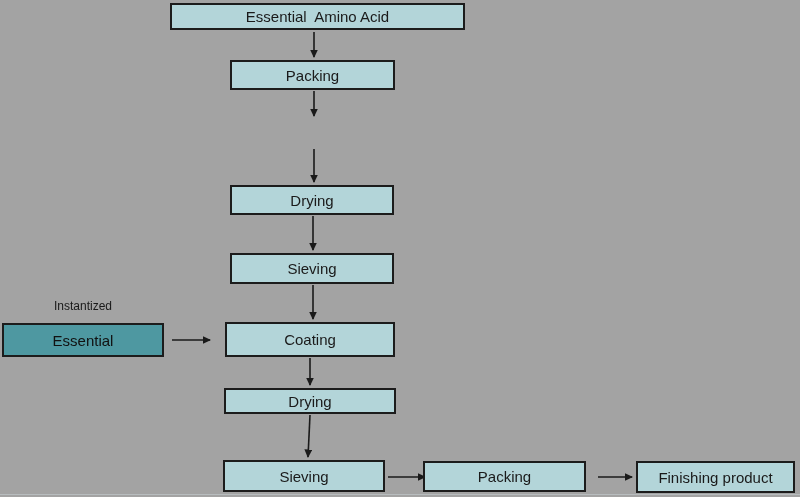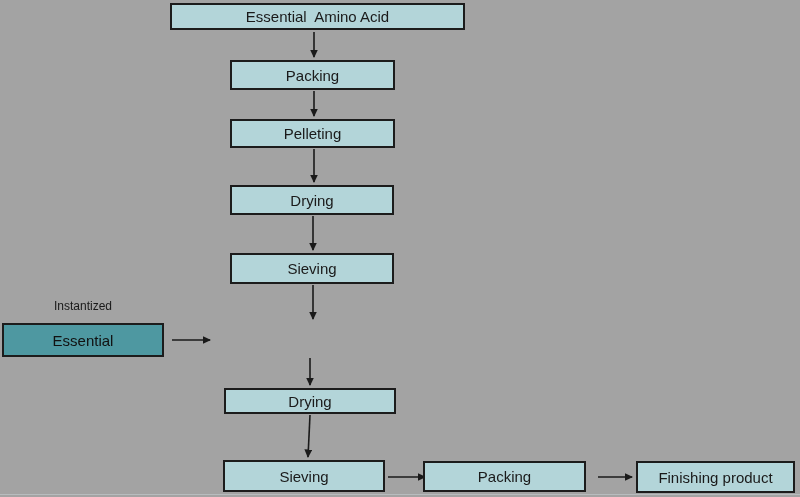--- a/index.html
+++ b/index.html
@@ -91,26 +91,26 @@
     <line x1="313" y1="285" x2="313" y2="319" marker-end="url(#ah)"></line>
     <line x1="310" y1="358" x2="310" y2="385" marker-end="url(#ah)"></line>
     <line x1="310" y1="415" x2="308" y2="457" marker-end="url(#ah)"></line>
     <line x1="172" y1="340" x2="210" y2="340" marker-end="url(#ah)"></line>
     <line x1="388" y1="477" x2="425" y2="477" marker-end="url(#ah)"></line>
     <line x1="598" y1="477" x2="632" y2="477" marker-end="url(#ah)"></line>
   </svg>
 
   <div class="node" id="n-essential">Essential  Amino Acid</div>
   <div class="node" id="n-mixing">Packing</div>
-  <div class="node" id="n-pelleting">Pelleting</div>
   <div class="node" id="n-drying1">Drying</div>
   <div class="node" id="n-sieving1">Sieving</div>
 
   <div class="floating-label" id="instantized-caption">Instantized</div>
   <div class="node dark" id="n-lecithin">Essential</div>
 
+  <div class="node" id="n-coating">Coating</div>
   <div class="node" id="n-drying2">Drying</div>
   <div class="node" id="n-sieving2">Sieving</div>
   <div class="node" id="n-packing">Packing</div>
   <div class="node" id="n-finishing">Finishing product</div>
 
   <div class="bottom-line"></div>
 </div>
 
 </body></html>

